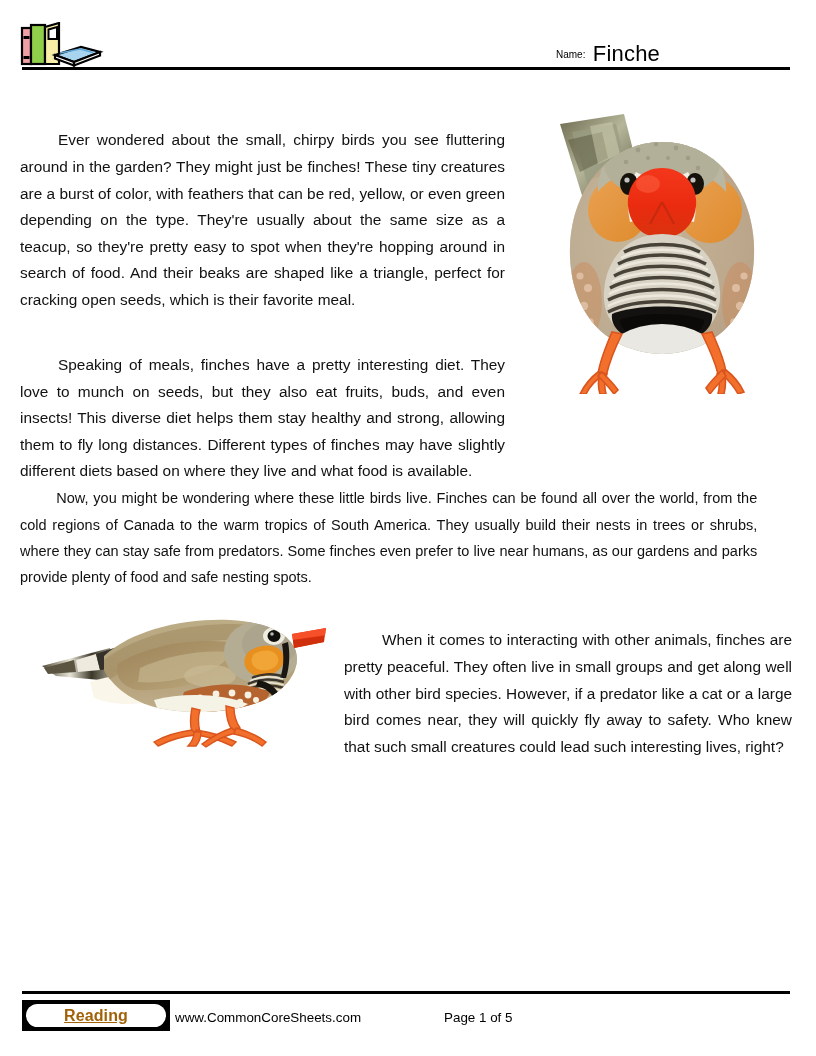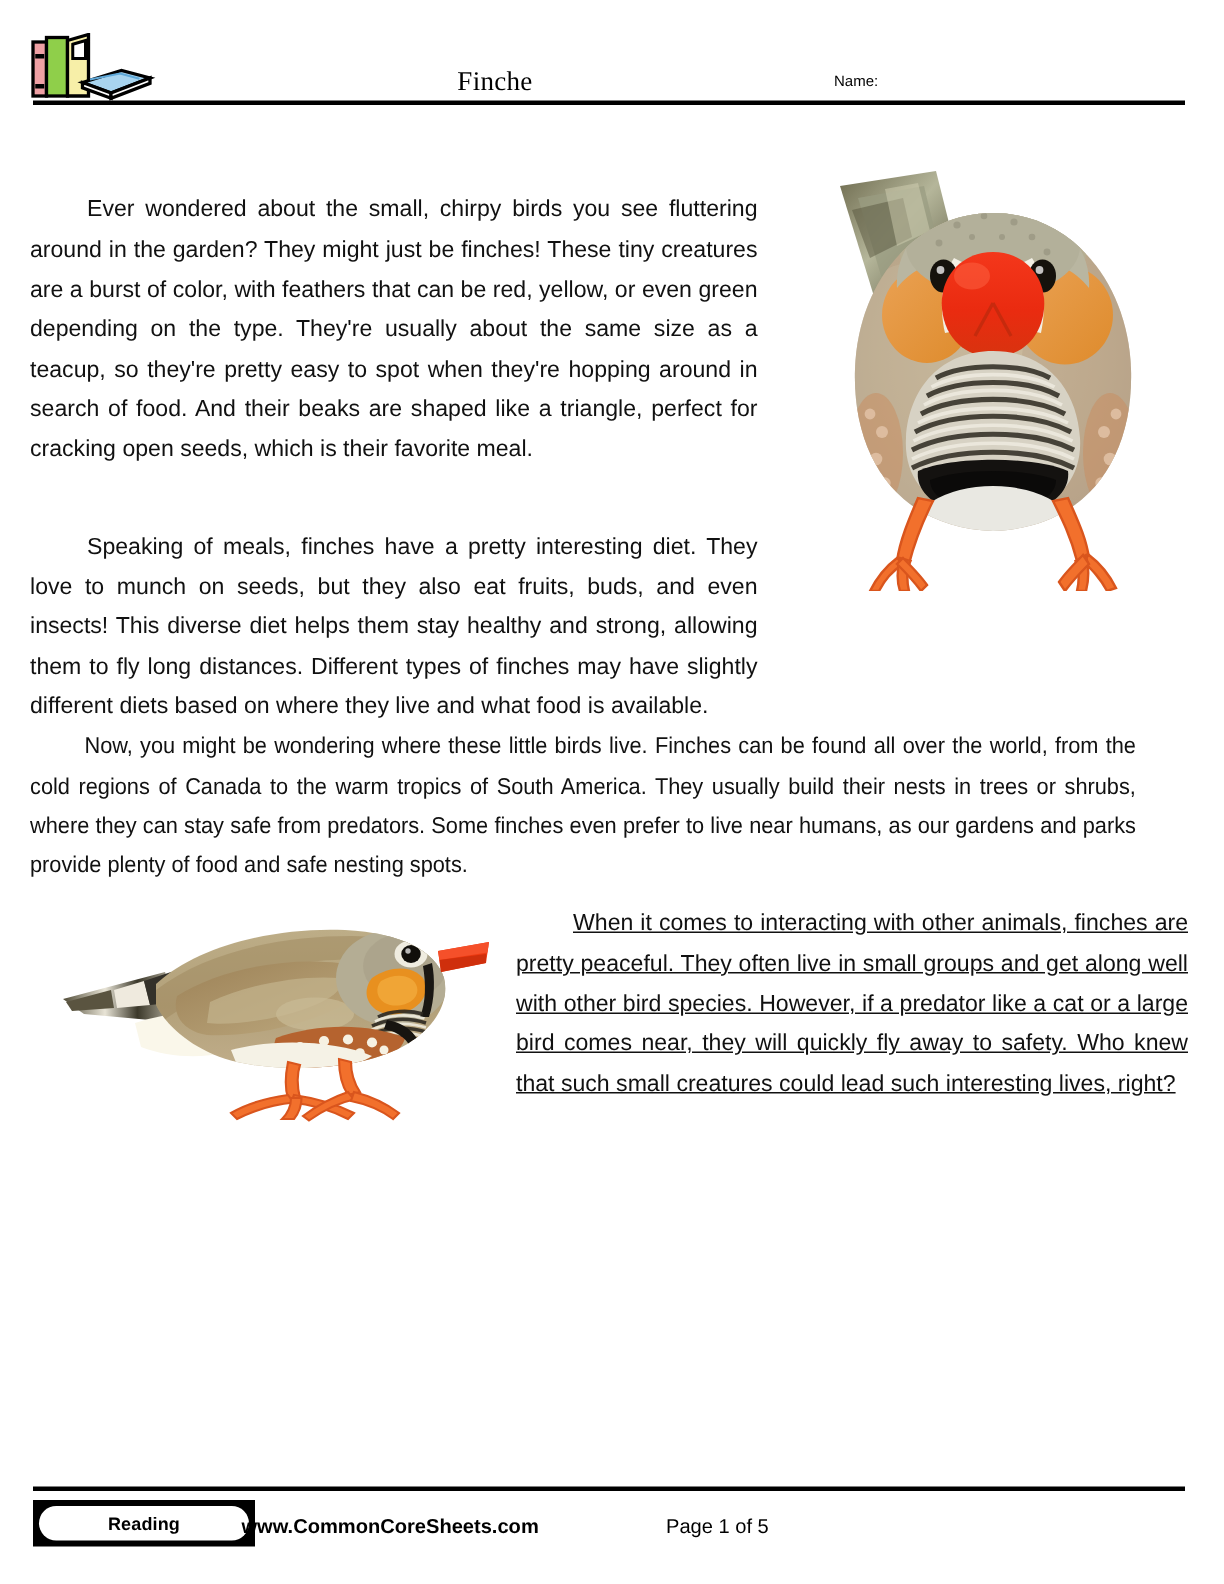--- a/index.html
+++ b/index.html
@@ -24,23 +24,23 @@
   }
   #books-icon {
     position: absolute;
     left: 18px; top: 22px;
     width: 92px; height: 46px;
   }
   #header-title {
     position: absolute;
     left: 0; top: 44px;
     width: 660px;
-    text-align: center;
-    font-family: Liberation Serif, serif;
-    font-size: 18px;
+    text-align: right;
+    font-family: Liberation Sans, sans-serif;
+    font-size: 22px;
     line-height: 20px;
     letter-spacing: .2px;
   }
   #header-name-label {
     position: absolute;
     left: 556px; top: 46px;
     font-family: "Liberation Sans", sans-serif;
     font-size: 10px;
     line-height: 17px;
   }
@@ -74,23 +74,22 @@
   }
   #para-3 {
     left: 20px; top: 470px;
     width: 772px;
     font-size: 15.2px;
     line-height: 26.4px;
     transform: scaleX(.955);
     transform-origin: left top;
   }
   #para-4 {
-    left: 344px; top: 588px;
+    left: 344px; top: 612px;
     width: 448px;
-    text-decoration: underline;
   }
 
   
   #bird-front {
     position: absolute;
     left: 528px; top: 106px;
     width: 268px; height: 288px;
   }
   
   #bird-profile {
@@ -117,31 +116,31 @@
   }
   #subject-badge-inner {
     width: 140px; height: 23px;
     background: #fff;
     border-radius: 12px;
     display: flex;
     align-items: center;
     justify-content: center;
     font-family: "Liberation Sans", sans-serif;
     font-weight: bold;
-    font-size: 12px;
-    color: #000000;
+    font-size: 16px;
+    color: #a16207;
     letter-spacing: .1px;
+    text-decoration: underline;
   }
   #footer-site {
     position: absolute;
-    left: 161px; top: 1009px;
+    left: 175px; top: 1009px;
     font-family: "Liberation Sans", sans-serif;
     font-size: 13.4px;
     line-height: 17px;
-    font-weight: bold;
   }
   #footer-page {
     position: absolute;
     left: 404px; top: 1009px;
     font-family: "Liberation Sans", sans-serif;
     font-size: 13.4px;
     line-height: 17px;
     margin-left: 40px;
   }
 </style>

